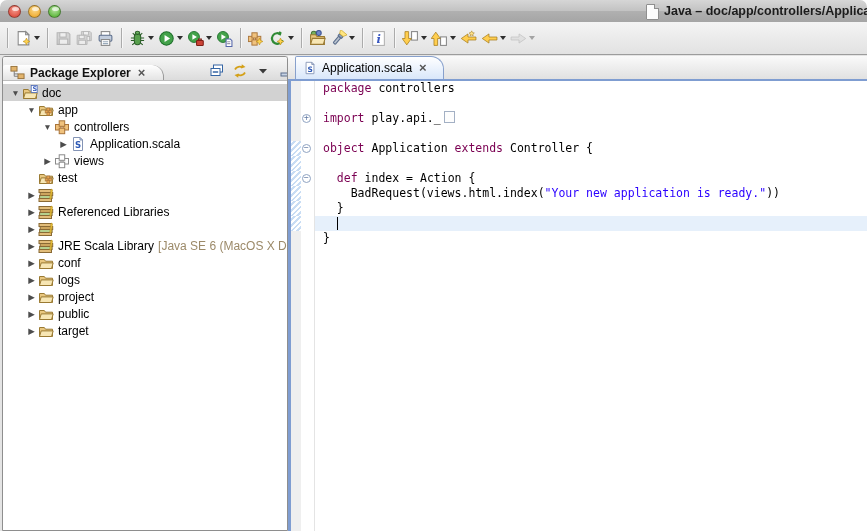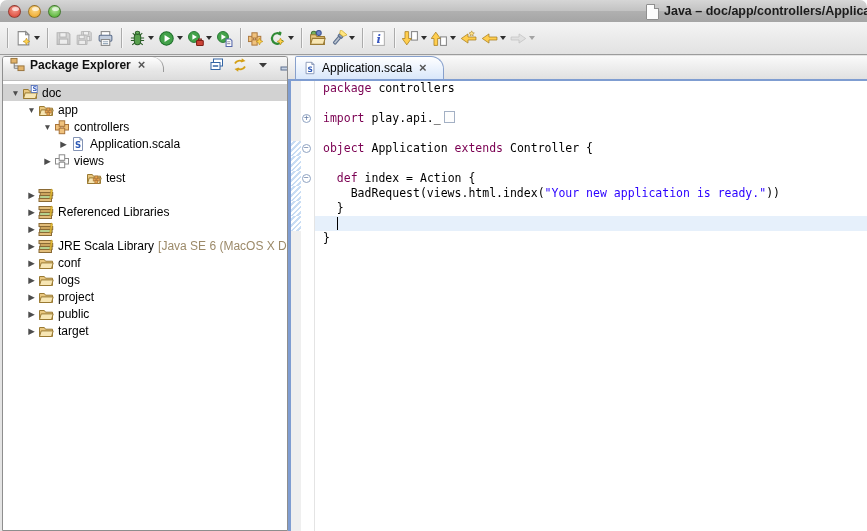--- a/index.html
+++ b/index.html
@@ -28,21 +28,21 @@
   .tb-btn{display:flex;align-items:center;height:24px;padding:0 2px;border-radius:3px;flex:none;}
   .tb-icon{width:17px;height:17px;flex:none;}
   .tb-icon svg{width:17px;height:17px;}
   .dd{width:0;height:0;border-left:3.5px solid transparent;border-right:3.5px solid transparent;border-top:4px solid #2e2e2e;margin-left:2px;flex:none;}
   .disabled{filter:grayscale(1) opacity(.38);}
 
   
   #explorer{position:absolute;left:2px;top:56px;width:286px;bottom:0;
     border:1px solid #8e8e8e;border-radius:3px 3px 0 0;background:#fff;box-sizing:border-box;overflow:hidden;}
   #explorer-header{height:23px;background:linear-gradient(#f7f7f7,#dcdcdc);
-    border-bottom:1px solid #bdbdbd;display:flex;align-items:flex-start;gap:45px;}
+    border-bottom:1px solid #bdbdbd;display:flex;align-items:flex-end;gap:45px;}
   .view-tab{display:flex;align-items:center;padding:0 18px 0 7px;gap:5px;
     background:linear-gradient(#ffffff,#e4e4e4);border-right:1px solid #9a9a9a;
     border-radius:2px 12px 0 0;position:relative;}
   .view-tab .tab-icon svg{width:15px;height:15px;display:block;}
   .view-tab .tab-label{font-size:12px;font-weight:bold;color:#111;white-space:nowrap;}
   .tab-close{font-size:13px;font-weight:bold;color:#555;line-height:12px;margin-left:2px;}
   #view-toolbar{margin-left:auto;display:flex;align-items:center;gap:6px;padding-right:8px;}
   .vt-btn{width:17px;height:17px;}
   .vt-btn svg{width:16px;height:16px;}
 
@@ -357,21 +357,21 @@
               <g fill="#fff" stroke="#8a8a8a">
                 <rect x="1.5" y="5.5" width="5.5" height="5.5"></rect>
                 <rect x="9" y="5.5" width="5.5" height="5.5"></rect>
                 <rect x="5.2" y="1.8" width="5.5" height="5.5"></rect>
                 <rect x="5.2" y="9.2" width="5.5" height="5.5"></rect>
               </g>
             </svg>
           </span>
           <span class="tlabel">views</span>
         </div>
-        <div class="tree-row" style="padding-left: 22px; margin-left: 48px;">
+        <div class="tree-row" style="padding-left: 22px;">
           <span class="tw"></span>
           <span class="ticon">
             <svg xmlns="http://www.w3.org/2000/svg" viewBox="0 0 16 16">
               <path d="M1.5 4.5h4.8l1.2 1.7h7v7.3H1.5z" fill="#e9c77f" stroke="#9a7a33"></path>
               <path d="M1.5 13.5l1.7-5.6h12l-1.7 5.6z" fill="#f7e6b4" stroke="#9a7a33"></path>
               <g fill="#e8a44d" stroke="#a9743a" stroke-width=".7">
                 <rect x="7.2" y="8.2" width="2.8" height="2.8"></rect>
                 <rect x="10.6" y="8.2" width="2.8" height="2.8"></rect>
                 <rect x="8.9" y="6" width="2.8" height="2.8"></rect>
                 <rect x="8.9" y="10.4" width="2.8" height="2.8"></rect>

